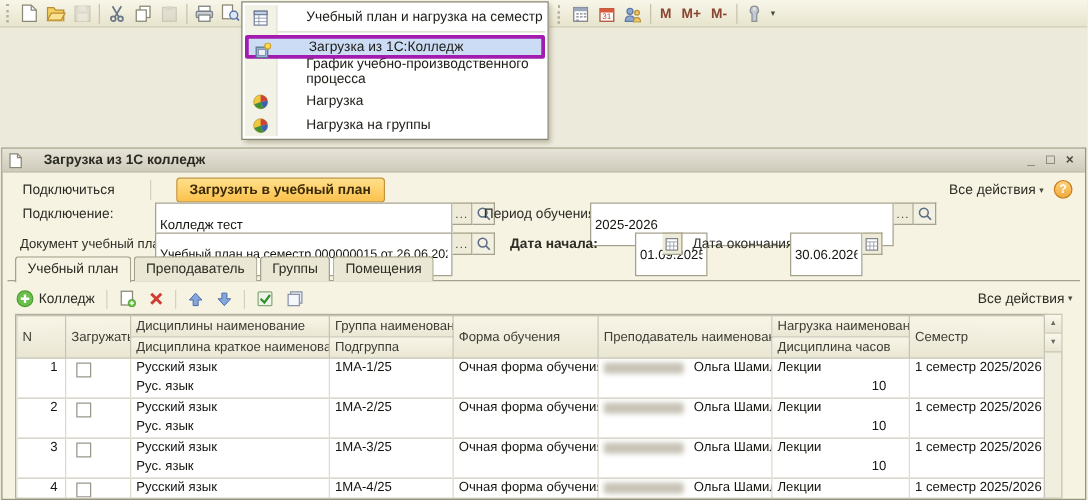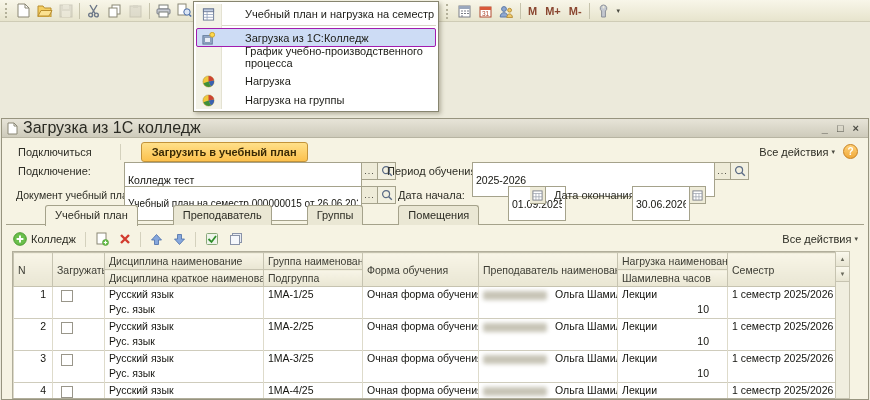--- a/index.html
+++ b/index.html
@@ -30,35 +30,35 @@
   .menu {
     position:absolute; left:193px; top:1px; width:246px; z-index:50;
     background:#ffffff; border:1px solid #87856f;
     box-shadow:2px 2px 4px rgba(80,75,50,.35); padding:2px;
   }
   .menu::before { content:""; position:absolute; left:2px; top:2px; bottom:2px; width:25px;
     background:#f3f2e7; border-right:1px solid #e4e2d2; }
   .menu-item { position:relative; height:19px; display:flex; align-items:center;
     padding-left:48px; color:#1c1c17; border:1px solid transparent; }
   .menu-item .mi-icon { position:absolute; left:4px; top:3px; width:15px; display:flex; justify-content:center; }
-  .menu-item.selected { background:#cddcf5; border:1px solid #a21caf; border-radius:2px; }
+  .menu-item.selected { background:#cddcf5; border:3px solid #a21caf; border-radius:2px; }
   .menu-sep { height:1px; background:#d9d7c7; margin:2px 0; }
   .menu-gap { height:5px; }
 
   
   .dialog {
     position:absolute; left:1px; top:118px; width:868px; height:282px;
     background:#f6f3e3; border:1px solid #97947f;
   }
   .dlg-title {
     height:19px; background:linear-gradient(#e7e4d8,#cecbbb);
     border-bottom:1px solid #b7b4a2;
     display:flex; align-items:center; padding:0 5px; gap:5px;
   }
-  .dlg-title .t { font-weight:normal; color:#2b2b24; font-size:16px; }
+  .dlg-title .t { font-weight:bold; color:#2b2b24; font-size:11px;margin-left:12px; }
   .win-controls { margin-left:auto; display:flex; gap:9px; color:#4c4c44; font-weight:bold;
     font-size:11px; padding-right:4px; }
   .win-controls span { cursor:default; line-height:14px; }
 
   .cmdbar { position:absolute; top:22px; left:8px; right:10px; height:21px;
     display:flex; align-items:center; gap:20px; }
   .flat-btn { padding:3px 8px; color:#2c2c24; }
   .vsep { width:1px; height:16px; background:#d4d1bd; }
   .primary-btn {
     padding:3px 10px; font-weight:bold; color:#3a2a05;
@@ -84,21 +84,21 @@
     position:absolute; height:18px; width:16px; background:#eeebd8;
     border:1px solid #a5a28b; border-left:none;
     display:flex; align-items:center; justify-content:center;
     font-size:9px; color:#3b3b32; letter-spacing:1px;
   }
   .fbtn.lens { width:18px; background:#f2f0e0; }
 
   
   .tabs { position:absolute; left:10px; top:86px; height:20px; display:flex; gap:2px; z-index:2; }
   .tab { padding:3px 9px 0 9px; height:20px; background:#eae7d4;
-    border:1px solid #a5a28b; border-bottom:none; border-radius:3px 3px 0 0; color:#2c2c24;margin-left:33px; }
+    border:1px solid #a5a28b; border-bottom:none; border-radius:3px 3px 0 0; color:#2c2c24; }
   .tab.active { background:#f6f3e3; height:21px; margin-bottom:-1px; font-weight:normal; }
   .tabline { position:absolute; left:4px; right:4px; top:105px; height:1px; background:#a5a28b; z-index:1; }
 
   
   .gridbar { position:absolute; left:8px; right:10px; top:109px; height:22px;
     display:flex; align-items:center; gap:4px; }
   .gt-btn { display:flex; align-items:center; gap:4px; padding:2px 3px; color:#2c2c24; }
   .vsep2 { width:1px; height:15px; background:#d4d1bd; margin:0 2px; }
   .gt-right { margin-left:auto; }
 
@@ -346,21 +346,21 @@
   <span class="f-label" style="left:14px; top:70px; font-size:10.5px;">Документ учебный план:</span>
   <input class="tinput sm" style="left: 122px; top: 67px; width: 238px;" readonly="" value="Учебный план на семестр 000000015 от 26.06.2025 13:25">
   <span class="fbtn" style="left:360px; top:67px;">...</span>
   <span class="fbtn lens" style="left:376px; top:67px;">
     <svg width="12" height="12" viewBox="0 0 13 13">
         <circle cx="5.5" cy="5.5" r="3.8" fill="none" stroke="#5b6b85" stroke-width="1.3"></circle>
         <path d="M8.4 8.4l3.3 3.3" stroke="#5b6b85" stroke-width="1.5"></path>
       </svg>
   </span>
 
-  <span class="f-label" style="left:396px; top:70px;">Дата начала:</span>
+  <span class="f-label" style="left:406px; top:70px;font-weight:bold;">Дата начала:</span>
   <input class="tinput" style="left: 470px; top: 67px; width: 58px; margin-left: 36px;" readonly="" value="01.09.2025">
   <span class="fbtn" style="left:528px; top:67px;">
     <svg width="11" height="11" viewBox="0 0 12 12">
         <rect x="1" y="1" width="10" height="10" fill="#fff" stroke="#7a7f88"></rect>
         <path d="M1 3.8h10M4.3 3.8V11M7.6 3.8V11M1 7.4h10" stroke="#9aa0ad" stroke-width="0.8"></path>
       </svg>
   </span>
 
   <span class="f-label" style="left:552px; top:70px;">Дата окончания:</span>
   <input class="tinput" style="left: 630px; top: 67px; width: 58px;" readonly="" value="30.06.2026">
@@ -441,31 +441,31 @@
           <col style="width:99px">
         <col style="width:116px">
           <col style="width:139px">
           <col style="width:110px">
           <col style="width:110px">
       </colgroup>
       <thead>
         <tr>
           <th rowspan="2">N</th>
           <th rowspan="2">Загружать</th>
-          <th>Дисциплина наименование</th>
+          <th>Дисциплины наименование</th>
           <th>Группа наименование</th>
           <th rowspan="2">Форма обучения</th>
           <th rowspan="2">Преподаватель наименование</th>
           <th>Нагрузка наименование</th>
           <th rowspan="2">Семестр</th>
         </tr>
         <tr>
           <th>Дисциплина краткое наименование</th>
           <th>Подгруппа</th>
-          <th>Шамилевна часов</th>
+          <th>Дисциплина часов</th>
         </tr>
       </thead>
       <tbody>
 
         <tr class="l1">
           <td class="num" rowspan="2">1</td>
           <td rowspan="2"><span class="checkbox"></span></td>
           <td>Русский язык</td>
           <td>1МА-1/25</td>
           <td rowspan="2">Очная форма обучения</td>

